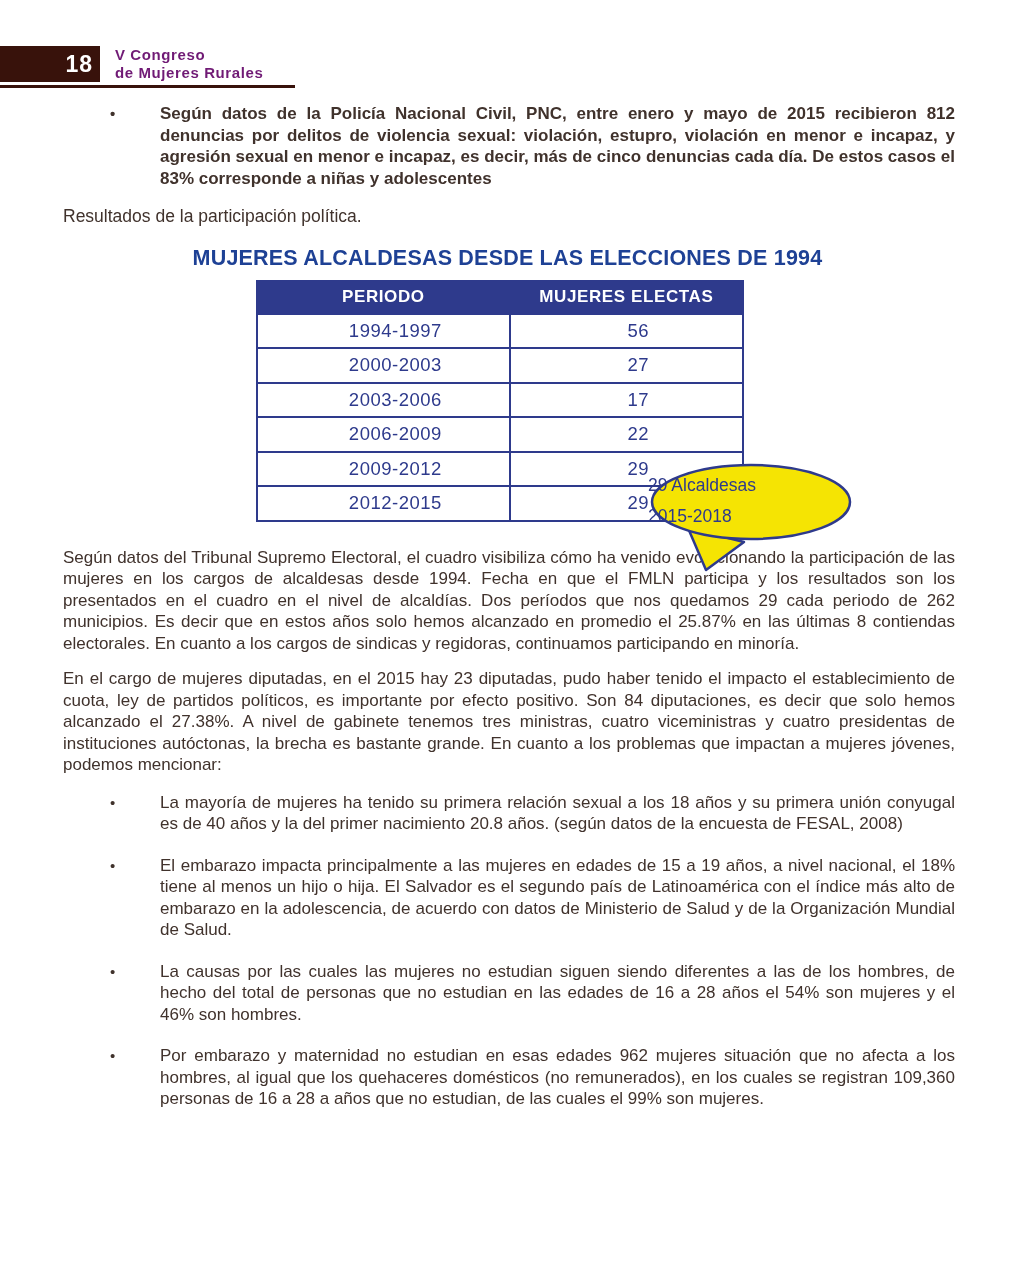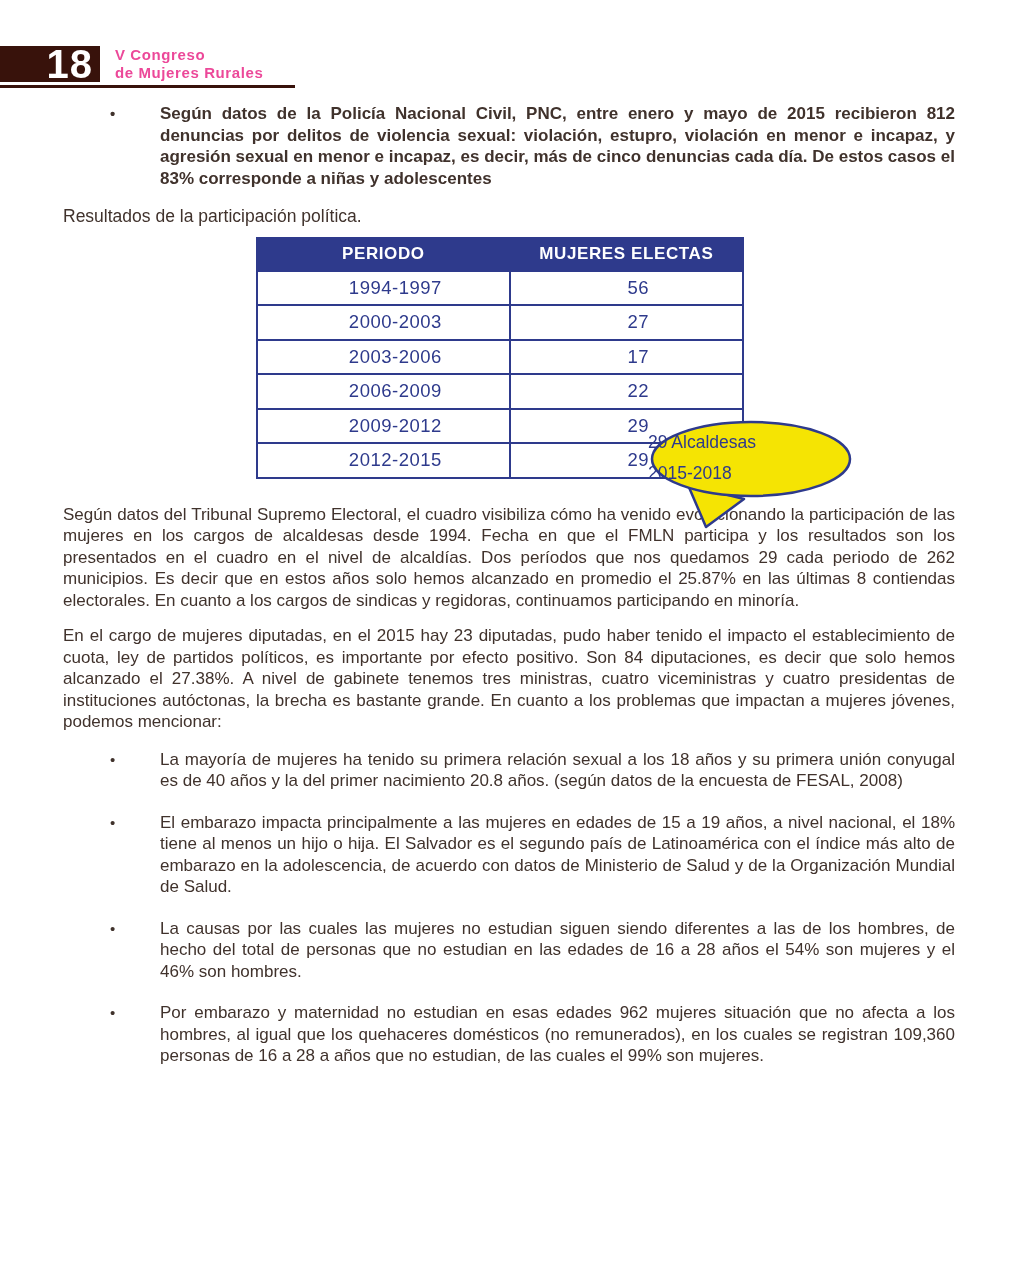--- a/index.html
+++ b/index.html
@@ -19,24 +19,24 @@
   }
   #page{position:relative;width:1015px;height:1280px;background:#fff;}
 
   
   .header{margin-top:46px;display:flex;align-items:stretch;height:36px;}
   .pagenum-box{
     width:100px;height:36px;background:var(--brown-dark);
     display:flex;align-items:center;justify-content:flex-end;
     padding-right:7px;
   }
-  .pagenum{color:#fff;font-size:40px;font-weight:600;line-height:1;letter-spacing:1px;margin-left:35px;}
+  .pagenum{color:#fff;font-size:23px;font-weight:600;line-height:1;letter-spacing:1px;margin-left:35px;}
   .header-titles{margin-left:15px;display:flex;flex-direction:column;justify-content:center;}
   .header-titles div{
-    font-size:15px;font-weight:bold;color:#ec4899;
+    font-size:15px;font-weight:bold;color:#701a75;
     letter-spacing:0.6px;line-height:18px;
   }
   .rule{margin-top:3px;width:295px;height:3px;background:var(--brown-dark);}
 
   
   .intro{margin:15px 60px 0 63px;font-weight:bold;}
   .intro-item{position:relative;margin-left:97px;text-align:justify;
     font-size:17px;line-height:21.5px;}
   .intro-item::before{content:"\2022";position:absolute;left:-50px;font-size:15px;}
 
@@ -91,20 +91,21 @@
     </div>
   </div>
   <div class="rule"></div>
 
   <div class="intro">
     <div class="intro-item">Según datos de la Policía Nacional Civil, PNC, entre enero y mayo de 2015 recibieron 812 denuncias por delitos de violencia sexual:  violación, estupro, violación en menor e incapaz, y agresión sexual en menor e incapaz, es decir, más de cinco denuncias cada día. De estos casos el 83% corresponde a niñas y adolescentes</div>
   </div>
 
   <div class="section-heading">Resultados de la participación política.</div>
 
+  <div class="table-title">MUJERES ALCALDESAS DESDE LAS ELECCIONES DE 1994</div>
 
   <div class="table-wrap">
     <table>
       <colgroup>
           <col class="c1">
           <col class="c2">
         </colgroup>
       <thead>
         <tr>
           <th>PERIODO</th>

